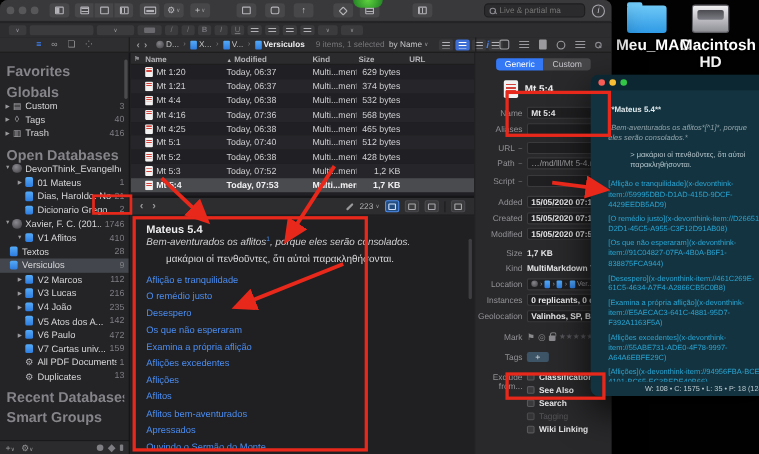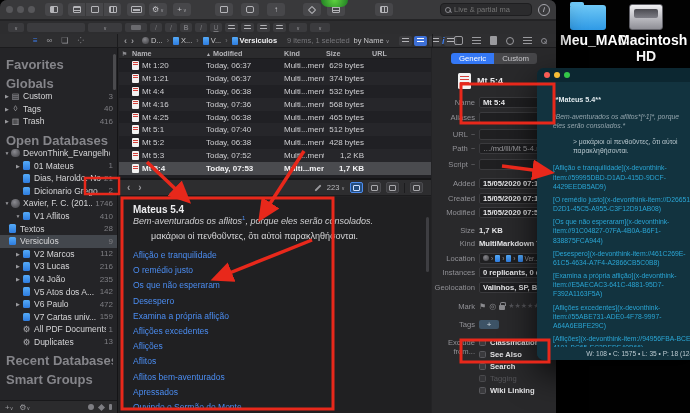--- a/index.html
+++ b/index.html
@@ -752,23 +752,23 @@
       <div class="ed-title">Mateus 5.4</div>
       <div class="ed-verse">
         <span>Bem-aventurados os aflitos</span><span class="ed-sup">1</span><span>, porque eles serão consolados.</span>
       </div>
       <div class="ed-greek">μακάριοι οἱ πενθοῦντες, ὅτι αὐτοὶ παρακληθήσονται.</div>
 
         <span class="ed-link">Aflição e tranquilidade</span>
 
         <span class="ed-link">O remédio justo</span>
 
+        <span class="ed-link">Desespero</span>
+
         <span class="ed-link">Os que não esperaram</span>
-
-        <span class="ed-link">Desespero</span>
 
         <span class="ed-link">Examina a própria aflição</span>
 
         <span class="ed-link">Aflições excedentes</span>
 
         <span class="ed-link">Aflições</span>
 
         <span class="ed-link">Aflitos</span>
 
         <span class="ed-link">Aflitos bem-aventurados</span>

